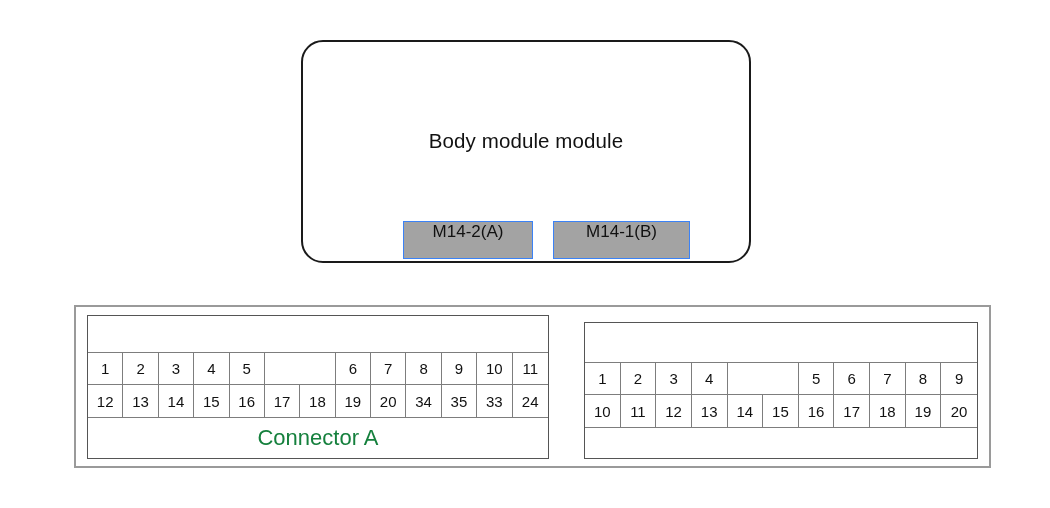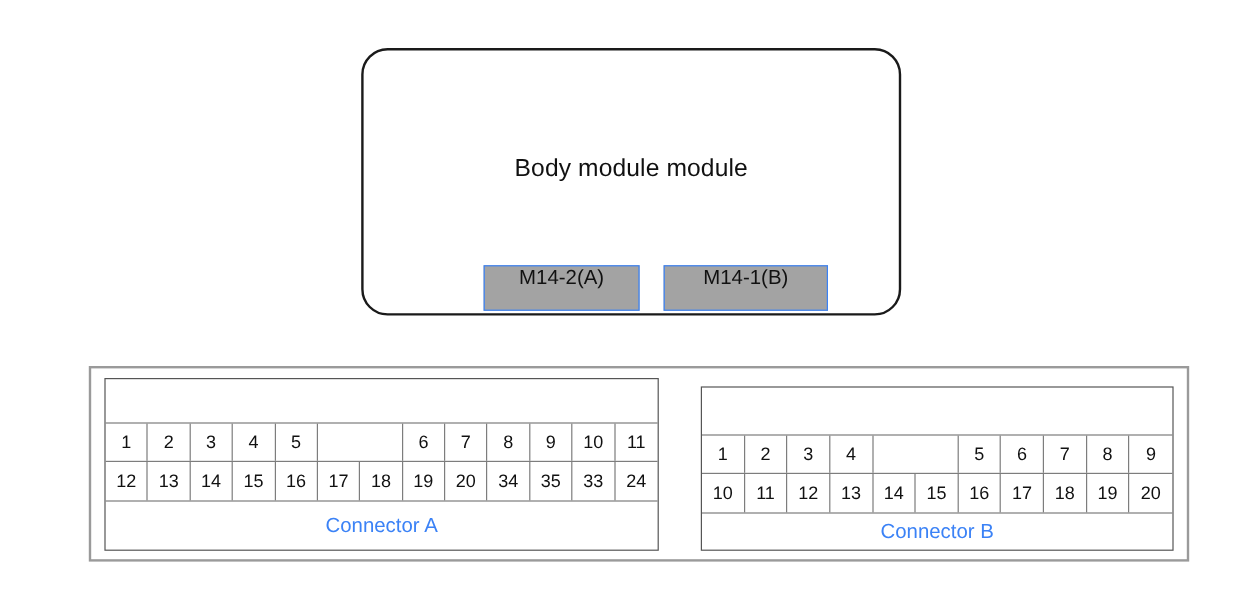--- a/index.html
+++ b/index.html
@@ -117,22 +117,22 @@
     overflow: hidden;
   }
   .pin-cell:last-child { border-right: none; }
   .pin-cell.blank { }
 
   .conn-label-row {
     flex: 1 1 auto;
     display: flex;
     align-items: center;
     justify-content: center;
-    font-size: 17px;
-    color: #3b82f6;
+    font-size: 22px;
+    color: #15803d;
     white-space: nowrap;
     text-align: right;
   }
 </style>
 </head>
 <body>
 
 <div id="module-block">
   <div id="module-title">Body module module</div>
 </div>
@@ -201,14 +201,13 @@
       <div class="pin-cell" style="flex: 0 0 9.09091%;">12</div>
       <div class="pin-cell" style="flex: 0 0 9.09091%;">13</div>
       <div class="pin-cell" style="flex: 0 0 9.09091%;">14</div>
       <div class="pin-cell" style="flex: 0 0 9.09091%;">15</div>
       <div class="pin-cell" style="flex: 0 0 9.09091%;">16</div>
       <div class="pin-cell" style="flex: 0 0 9.09091%;">17</div>
       <div class="pin-cell" style="flex: 0 0 9.09091%;">18</div>
       <div class="pin-cell" style="flex: 0 0 9.09091%;">19</div>
       <div class="pin-cell" style="flex: 0 0 9.09091%;">20</div>
     </div>
-  <div class="conn-label-row">Connector B</div>
 </div>
 
 </body></html>

